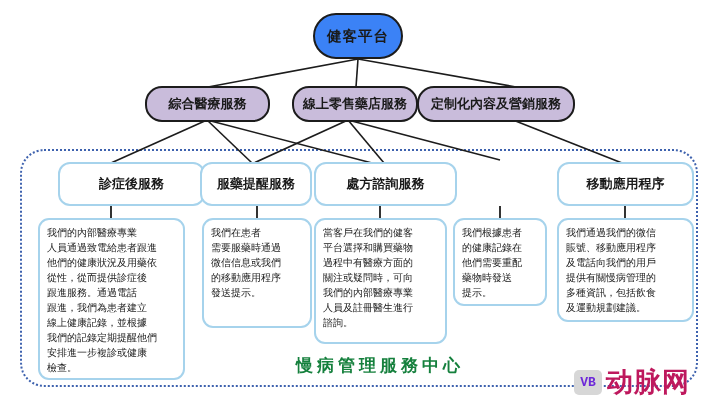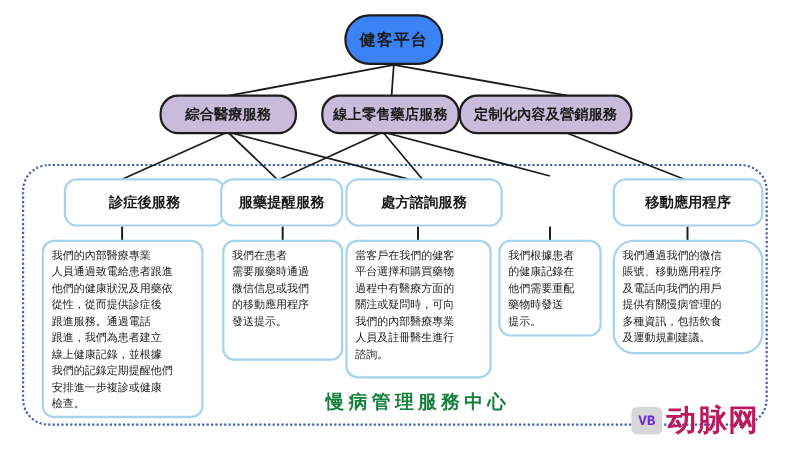--- a/index.html
+++ b/index.html
@@ -42,21 +42,21 @@
   #t5{left:557px;width:137px;}
   
   .svc-desc{
     top:218px;background:#ffffff;border:2.2px solid #a6d3ec;border-radius:11px;
     padding:5px 7px;font-size:10px;line-height:15px;white-space:pre-line;z-index:3;
   }
   #d1{left:38px;width:147px;height:162px;}
   #d2{left:202px;width:110px;height:110px;}
   #d3{left:314px;width:133px;height:126px;}
   #d4{left:453px;width:94px;height:88px;}
-  #d5{left:557px;width:137px;height:104px;border-radius:19px;}
+  #d5{left:557px;width:137px;height:104px;}
   
   .footer-label{
     left:296px;top:354px;font-size:17px;font-weight:700;letter-spacing:4px;
     color:#15803d;z-index:2;
   }
   
   #connectors{left:0;top:0;width:716px;height:412px;z-index:2;pointer-events:none;}
   
   .watermark{left:574px;top:369px;display:flex;align-items:center;gap:4px;z-index:4;}
   .wm-logo{

